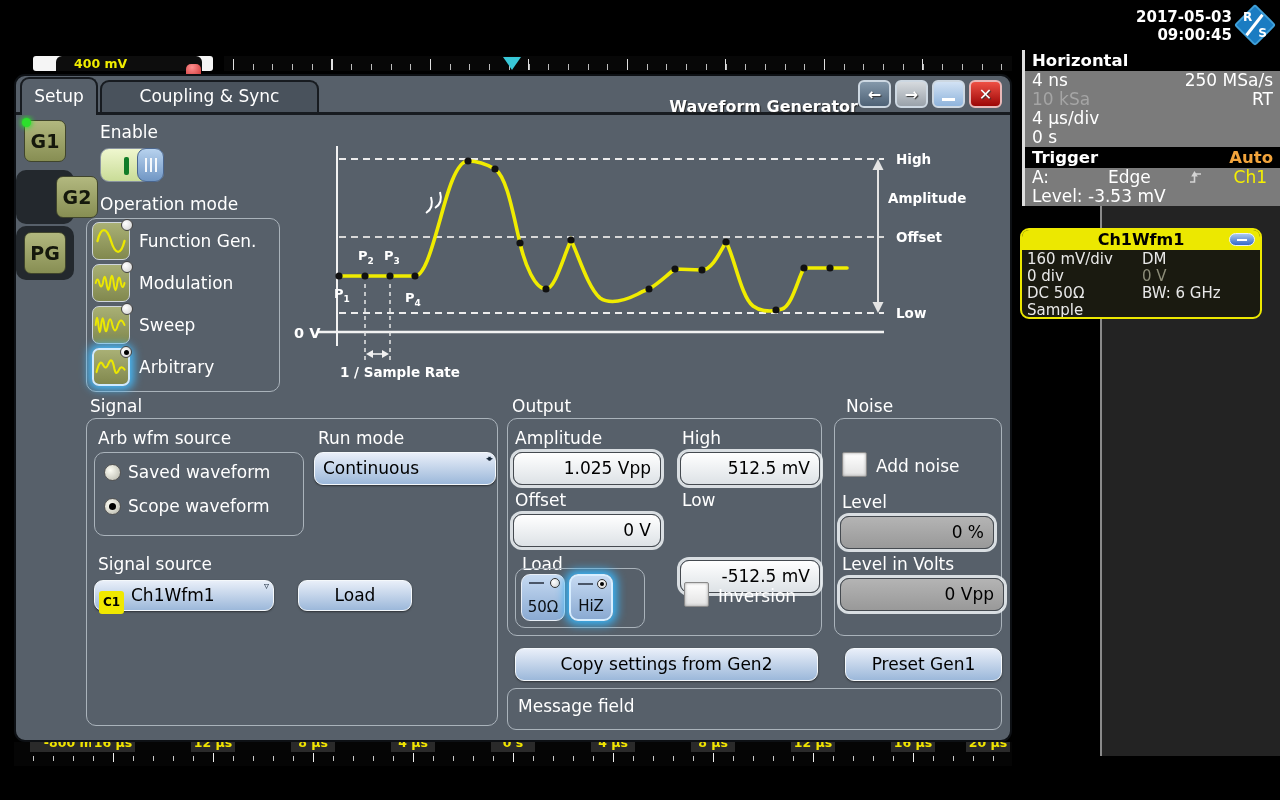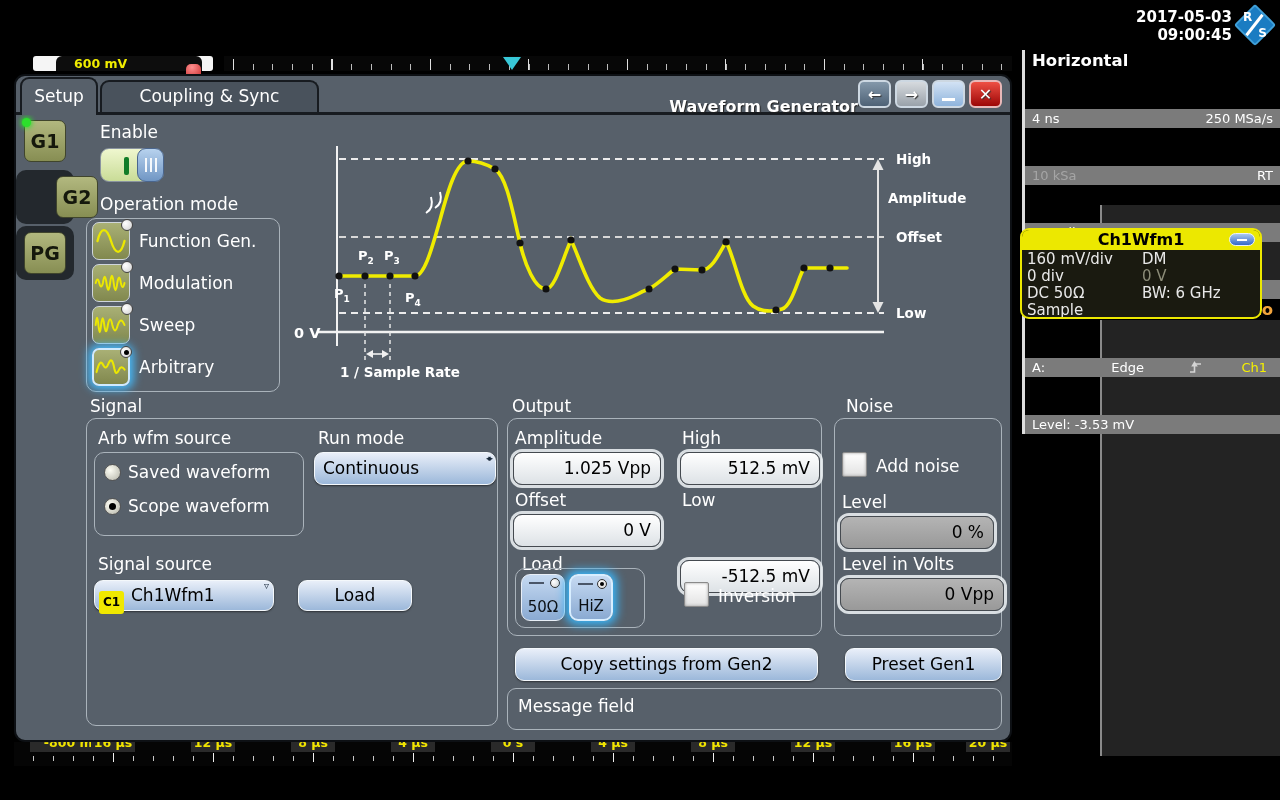--- a/index.html
+++ b/index.html
@@ -31,21 +31,21 @@
   .bottom-strip { position:absolute; left:14px; top:742px; width:998px; height:24px; background:#050505; overflow:hidden; z-index:6; }
   .bottom-strip .lbl { position:absolute; top:-8px; height:18px; line-height:18px; background:#2a2a2a; color:#f0e400; font-size:12.5px; font-weight:bold; text-align:center; }
   .bottom-strip .minor { position:absolute; left:19px; right:0; top:14px; height:5px;
       background:repeating-linear-gradient(90deg,#c8c8c8 0 1px,transparent 1px 20px); }
   .bottom-strip .major { position:absolute; left:99px; right:0; top:11px; height:9px;
       background:repeating-linear-gradient(90deg,#f0f0f0 0 1px,transparent 1px 100px); }
 
   
   .rpanel { position:absolute; left:1022px; top:50px; width:258px; border-left:3px solid #dedede; z-index:3; }
   .rp-head { background:#000; color:#fff; font-weight:bold; font-size:16.5px; height:21px; line-height:21px; padding:0 7px; display:flex; justify-content:space-between; }
-  .rp-row { background:#7b7b7b; color:#fff; font-size:13px; height:19px; line-height:19px; padding:0 7px; display:flex; justify-content:space-between;margin-top:38px; }
+  .rp-row { background:#7b7b7b; color:#fff; font-size:17px; height:19px; line-height:19px; padding:0 7px; display:flex; justify-content:space-between; }
   .dim { color:#a5a5a5; }
   .trig-auto { color:#f2a43c; }
   .trig-src-row span { margin-right:6px; }
   .ch1-yellow { color:#f5f000; }
 
   .dark-region { position:absolute; left:1100px; top:205px; width:180px; height:551px; background:#232323; border-left:2px solid #8a8a8a; z-index:1; }
 
   .wfm-badge { position:absolute; left:1020px; top:228px; width:242px; height:91px; background:#1a1a10; border:2px solid #ece800; border-radius:9px; overflow:hidden; z-index:4; }
   .wfm-title { background:#ece800; height:20px; text-align:center; color:#000; font-weight:bold; font-size:16px; line-height:20px; position:relative; }
   .wfm-min { position:absolute; right:5px; top:3px; width:26px; height:13px; border-radius:7px; background:linear-gradient(#a8c8f0,#3668c8); border:1px solid #e8f0ff; }
@@ -147,21 +147,21 @@
   </div>
   <div class="rs-logo">
     <div class="rs-diamond"></div>
     <div class="rs-slash"></div>
     <div class="rs-r">R</div>
     <div class="rs-s">S</div>
   </div>
 
   <div class="grid-strip-white"></div>
   <div class="grid-tab">
-    <span>600 mV</span>
+    <span>400 mV</span>
   </div>
   <div class="red-dot"></div>
   <div class="top-ruler">
     <div class="minor"></div>
     <div class="major"></div>
   </div>
   <div class="trig-marker"></div>
 
   <div class="bottom-strip">
     <div class="lbl" style="left:16px;width:86px;">-800 mV</div>

